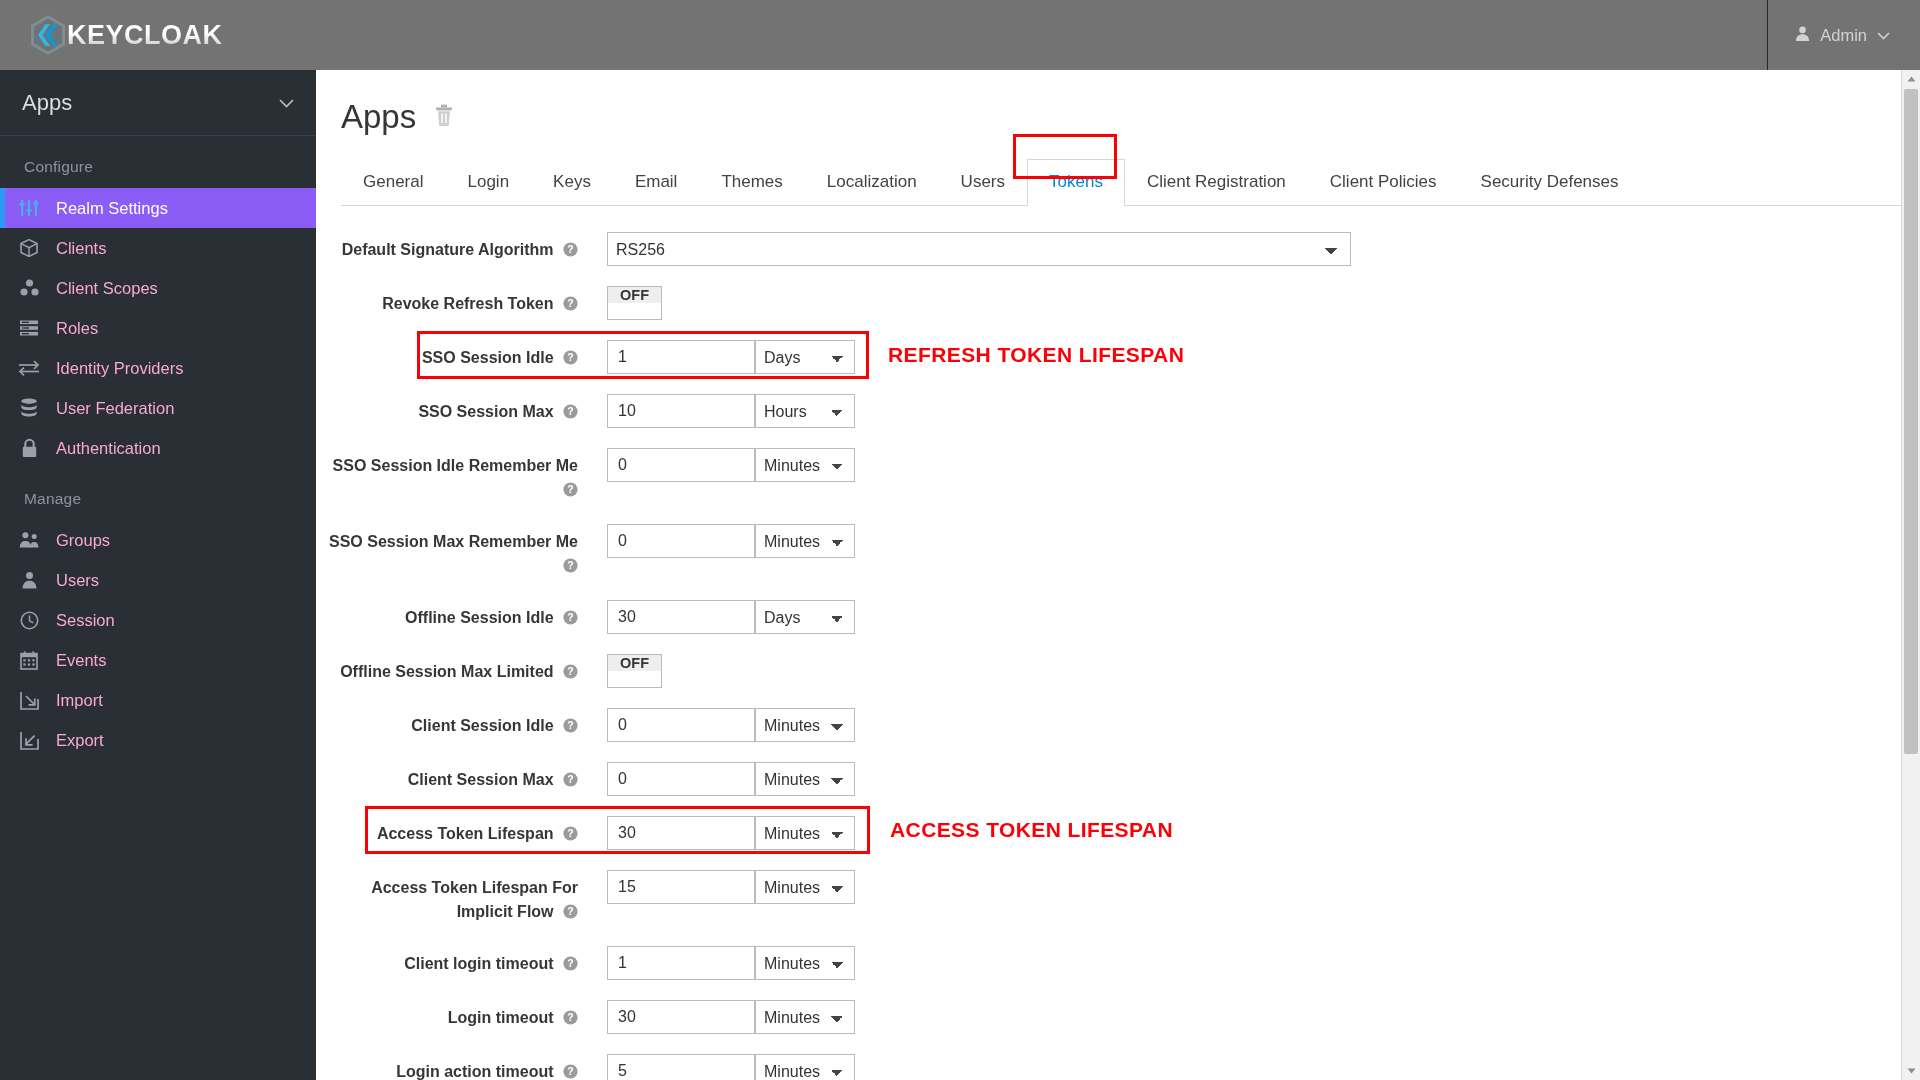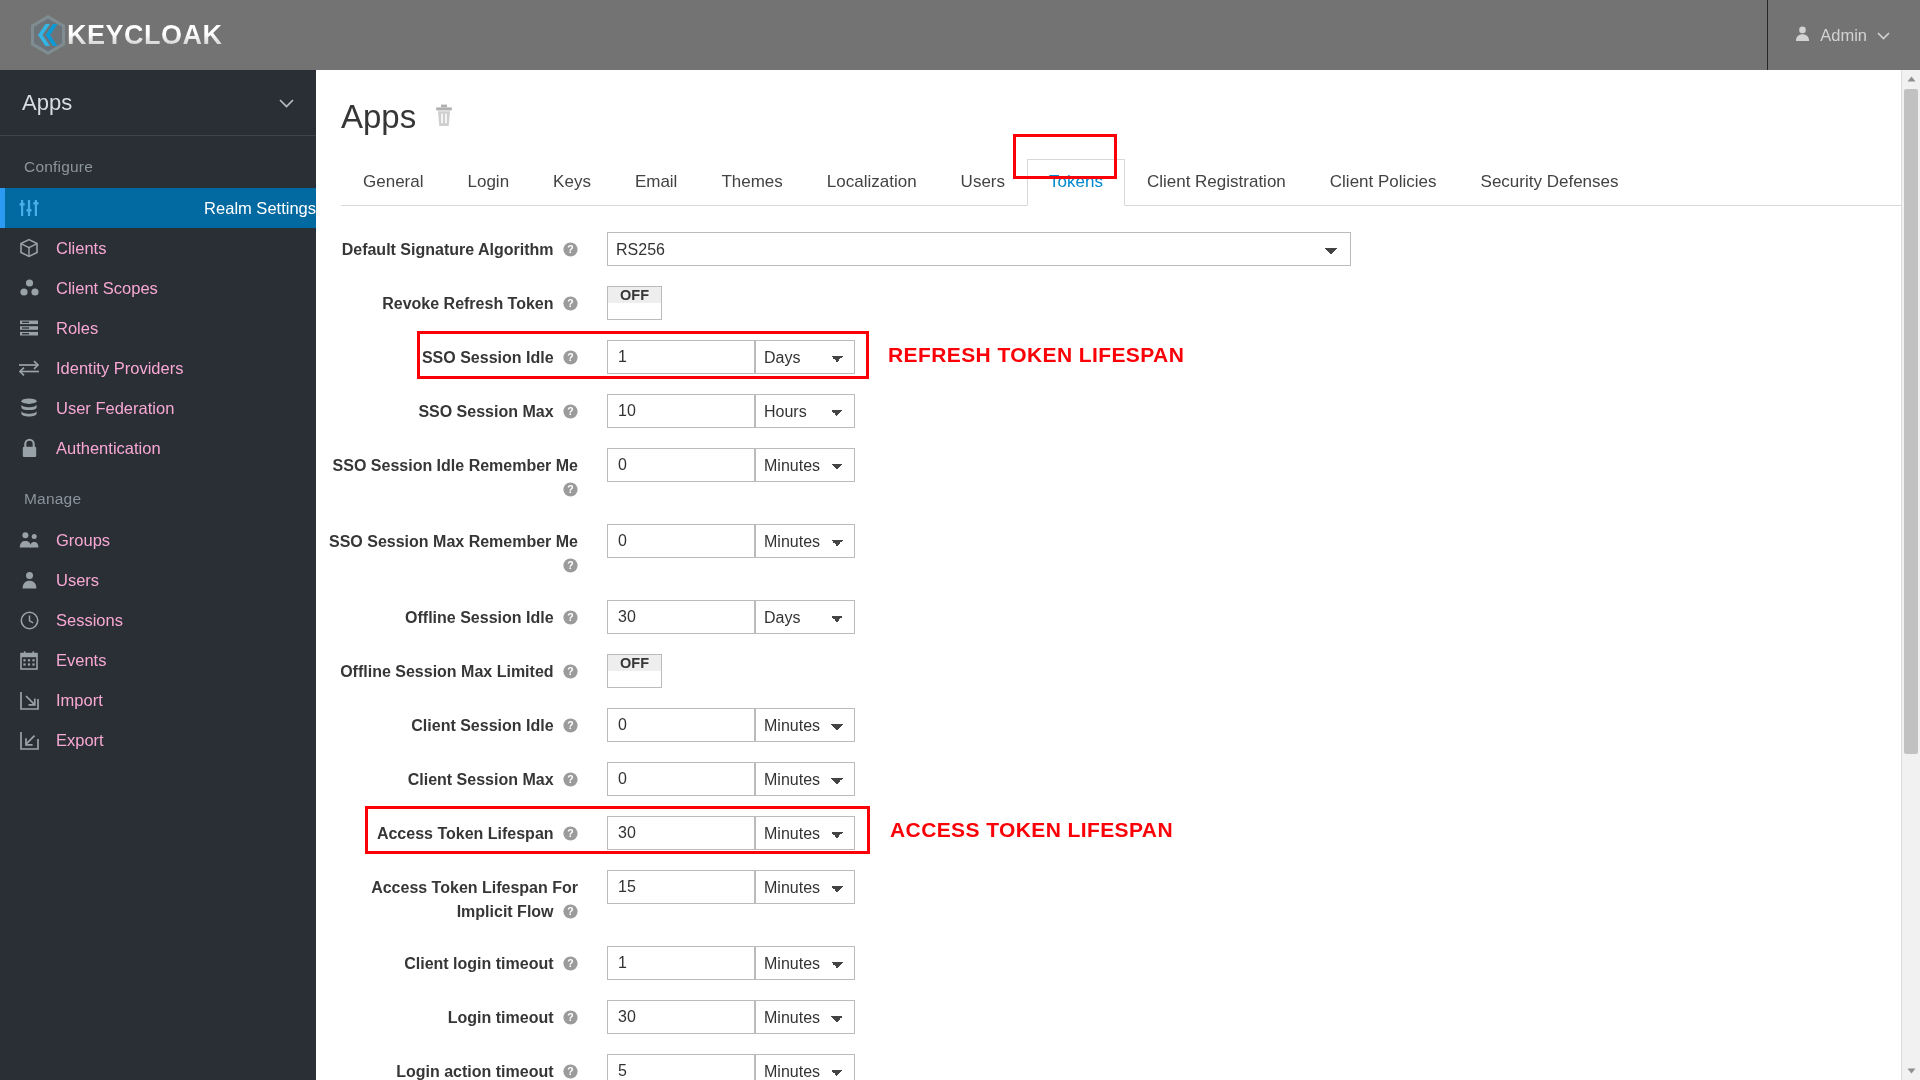--- a/index.html
+++ b/index.html
@@ -52,21 +52,21 @@
     letter-spacing: .2px;
   }
   .nav-item {
     display: flex; align-items: center; height: 40px;
     padding-left: 46px; color: #f9a8d4; font-size: 16.5px; cursor: pointer;
     position: relative;
   }
   .nav-item .nav-ico { width: 26px; margin-left: -30px; margin-right: 14px;
     display: flex; align-items: center; justify-content: center; }
   .nav-item.active {
-    background: #0369a1; color: #ffffff; justify-content: space-between;
+    background: #8b5cf6; color: #ffffff;
   }
   .nav-item.active::before {
     content: ""; position: absolute; left: 0; top: 0; bottom: 0; width: 5px;
     background: #2b9af3;
   }
   .nav-label { line-height: 1; }
 
   
   .main {
     position: absolute; top: 70px; left: 316px; right: 19px; bottom: 0;
@@ -317,21 +317,21 @@
           </span>
           <span class="nav-label">Users</span>
         </div>
         <div class="nav-item">
           <span class="nav-ico">
             <svg width="19" height="19" viewBox="0 0 19 19">
               <circle cx="9.5" cy="9.5" r="8.2" fill="none" stroke="#9aa2a9" stroke-width="1.6"></circle>
               <path d="M9.5 4.6 L9.5 9.8 L13.2 11.8" stroke="#9aa2a9" stroke-width="1.5" fill="none"></path>
             </svg>
           </span>
-          <span class="nav-label">Sessions</span>
+          <span class="nav-label">Session</span>
         </div>
         <div class="nav-item">
           <span class="nav-ico">
             <svg width="18" height="19" viewBox="0 0 18 19">
               <rect x="1" y="2.6" width="16" height="15.4" fill="none" stroke="#9aa2a9" stroke-width="1.6"></rect>
               <rect x="1" y="2.6" width="16" height="3.6" fill="#9aa2a9"></rect>
               <rect x="3.8" y="0.4" width="1.8" height="3.4" fill="#9aa2a9"></rect>
               <rect x="12.4" y="0.4" width="1.8" height="3.4" fill="#9aa2a9"></rect>
               <g fill="#9aa2a9">
                 <rect x="3.4" y="8.2" width="2.2" height="2.2"></rect>

